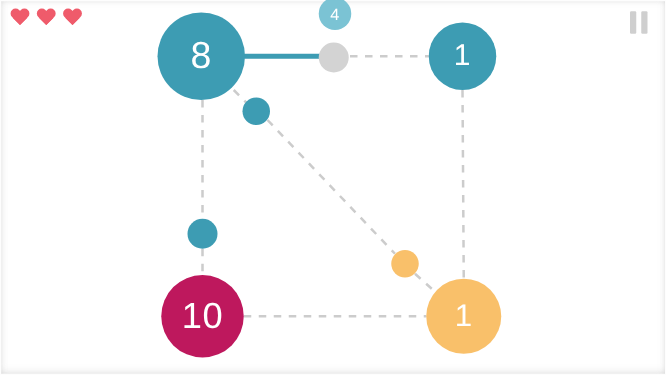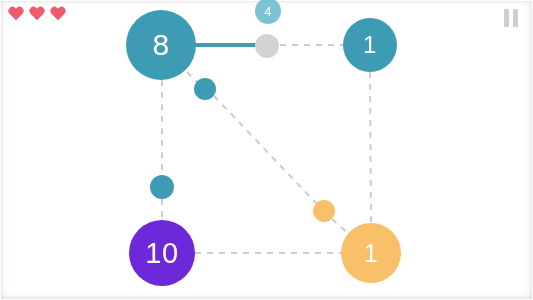--- a/index.html
+++ b/index.html
@@ -130,21 +130,21 @@
         </div>
         <div class="node" style="left: 255px; top: -2px; width: 26px; height: 26px; background: rgb(123, 195, 212);">
           <span class="node-label" style="font-size: 13px;">4</span>
         </div>
         <div class="node" style="left: 343px; top: 18px; width: 54px; height: 54px; background: rgb(61, 156, 179);">
           <span class="node-label" style="font-size: 24px;">1</span>
         </div>
         <div class="node" style="left: 255px; top: 34px; width: 24px; height: 24px; background: rgb(211, 211, 211);"></div>
         <div class="node" style="left: 194px; top: 78px; width: 22px; height: 22px; background: rgb(61, 156, 179);"></div>
         <div class="node" style="left: 150px; top: 175px; width: 24px; height: 24px; background: rgb(61, 156, 179);"></div>
-        <div class="node" style="left: 129px; top: 220px; width: 66px; height: 66px; background: #6d28d9;">
+        <div class="node" style="left: 129px; top: 220px; width: 66px; height: 66px; background: #be185d;">
           <span class="node-label" style="font-size: 29px;">10</span>
         </div>
         <div class="node" style="left: 313px; top: 200px; width: 22px; height: 22px; background: rgb(249, 192, 106);"></div>
         <div class="node" style="left: 341px; top: 223px; width: 60px; height: 60px; background: rgb(249, 192, 106);">
           <span class="node-label" style="font-size: 25px;">1</span>
         </div>
       </div>
 
     <div id="hud-lives">
         <span class="heart"></span>

